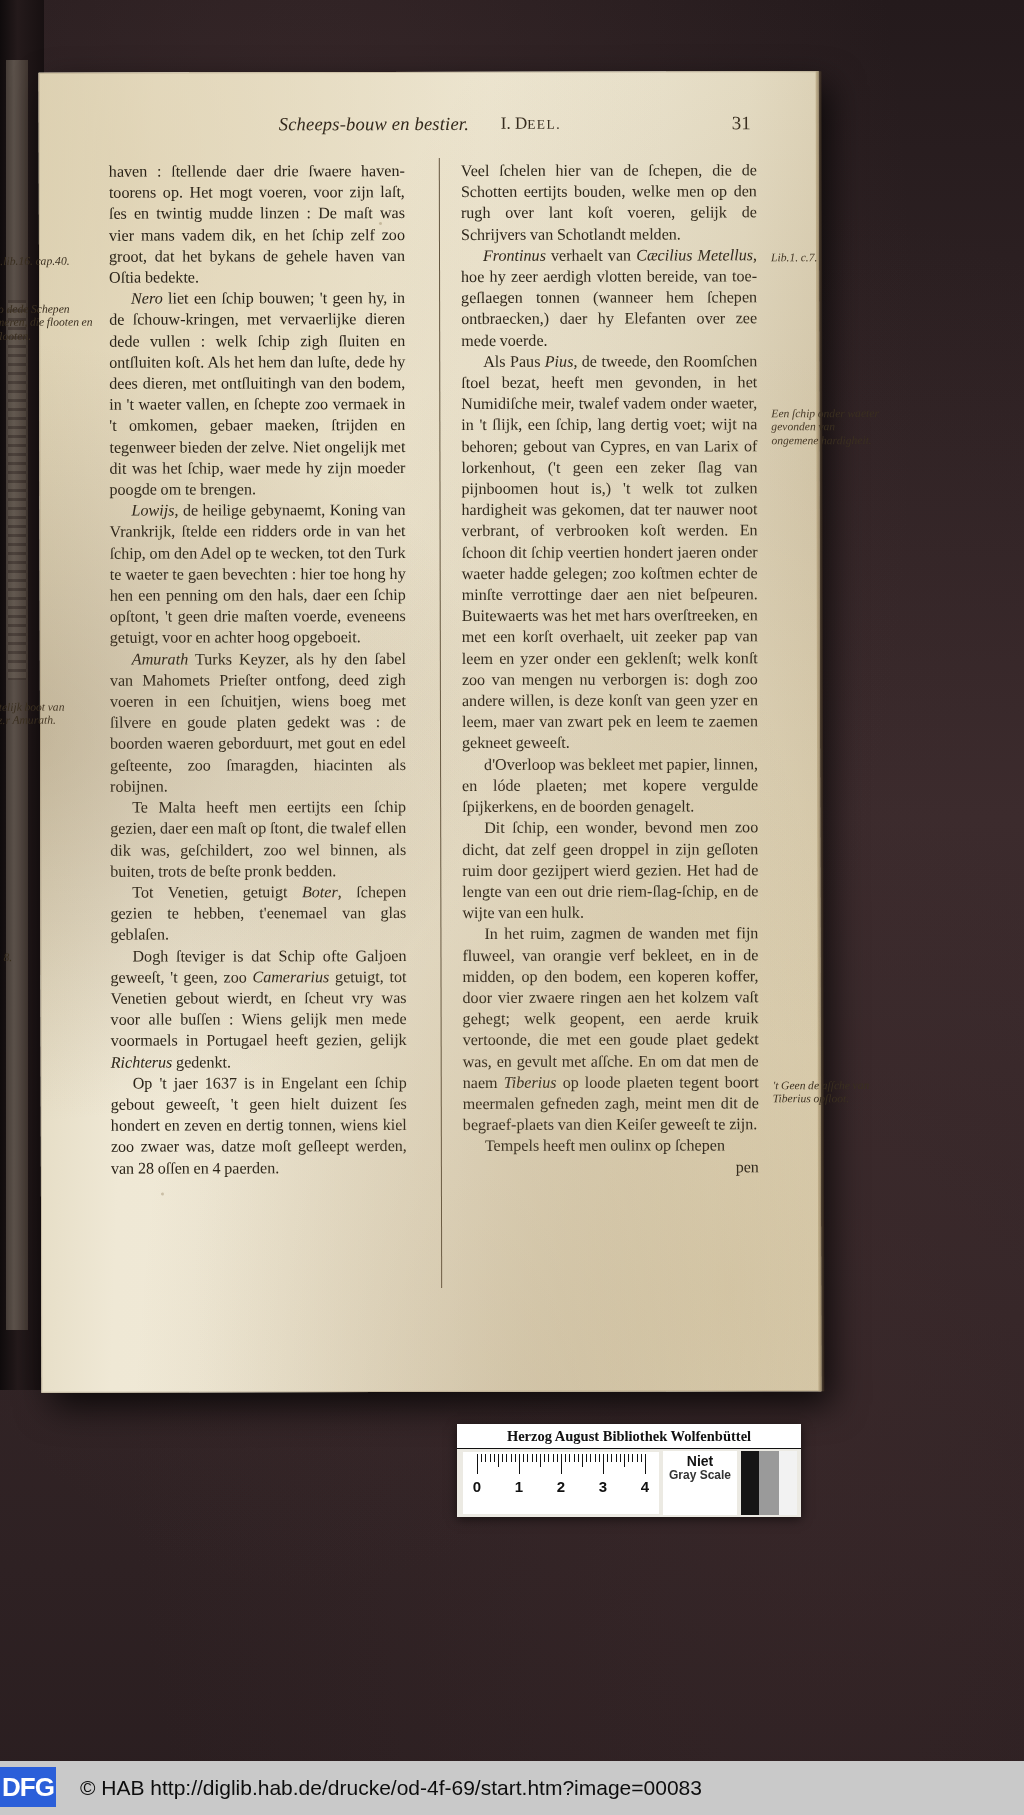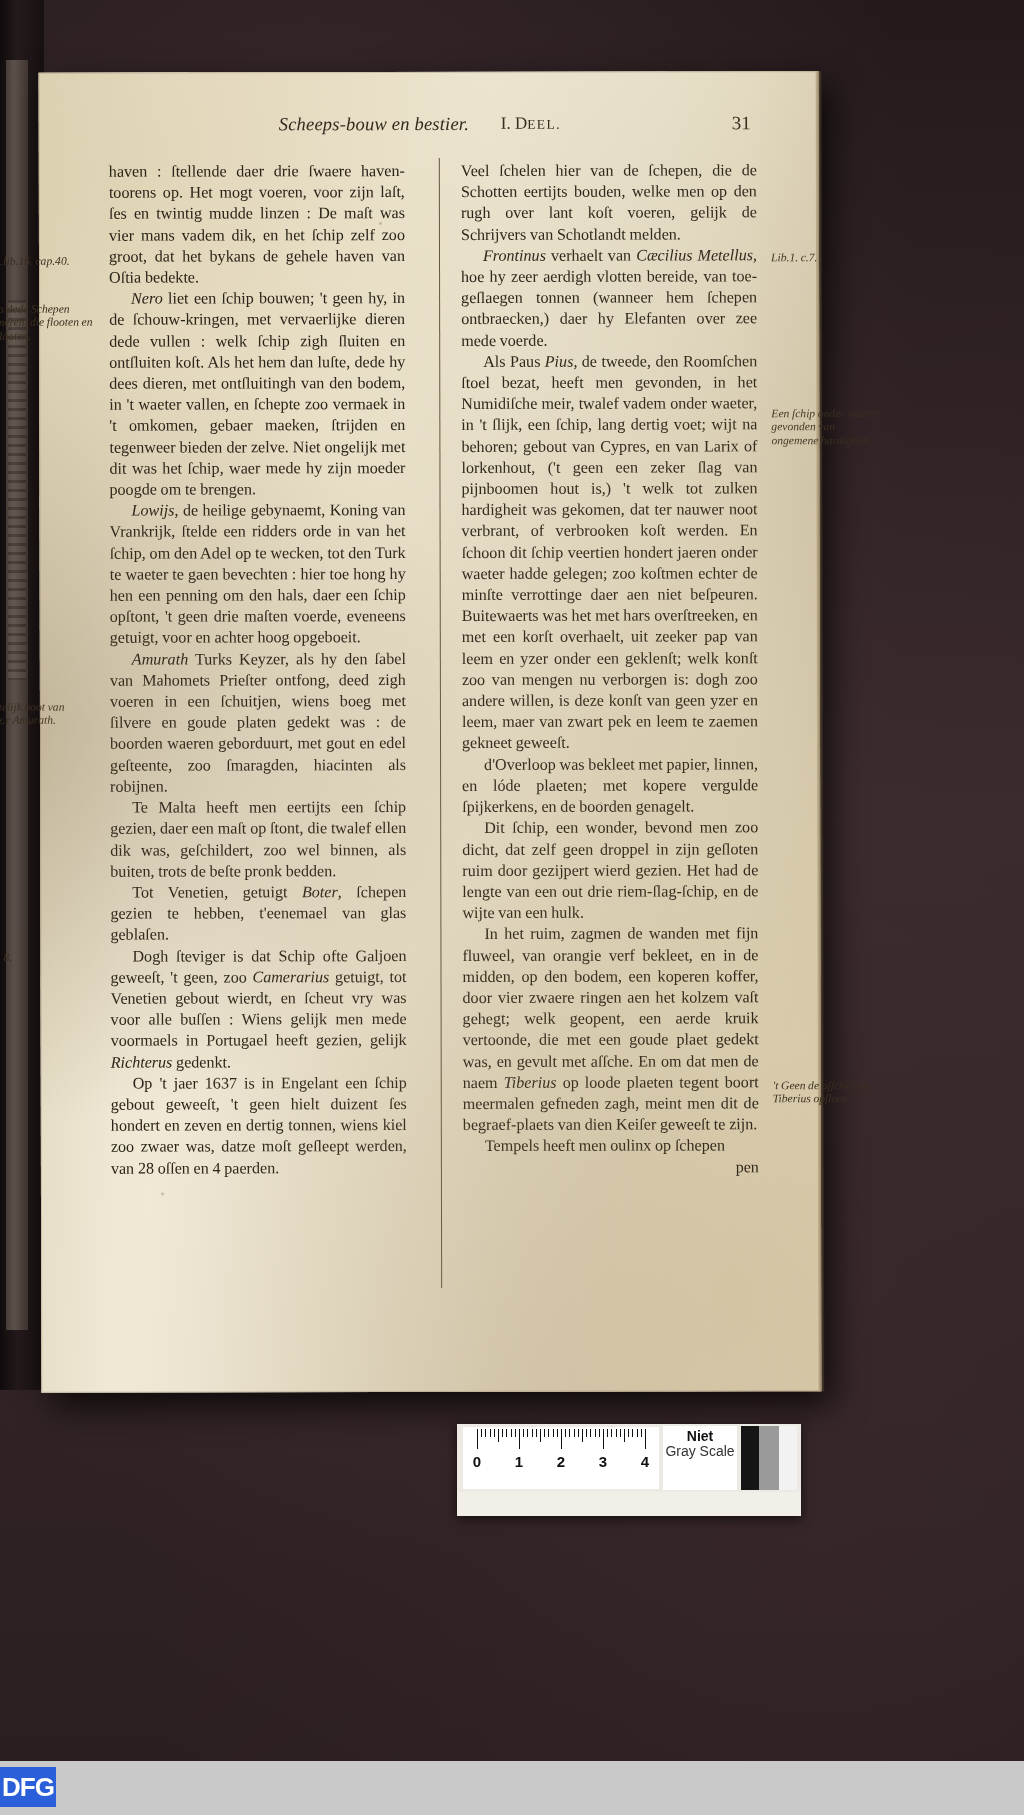--- a/index.html
+++ b/index.html
@@ -83,21 +83,21 @@
   .target-body{position:relative;height:68px;background:#eceae3;}
   .ruler{position:absolute;left:6px;top:3px;width:196px;height:62px;background:#fff;}
   .ticks{position:absolute;left:0;top:2px;width:196px;height:22px;}
   .ticks i{position:absolute;top:0;width:1px;background:#111;}
   .nums{position:absolute;left:0;top:26px;width:196px;height:22px;
         font-family:"Liberation Sans",sans-serif;font-size:15px;font-weight:bold;color:#111;}
   .nums span{position:absolute;transform:translateX(-50%);}
   .kodak{position:absolute;left:206px;top:2px;width:74px;height:64px;background:#fff;
          text-align:center;}
   .kodak-name{font-family:"Liberation Sans",sans-serif;font-weight:bold;font-size:14px;color:#111;margin-top:2px;}
-  .kodak-sub{font-family:"Liberation Sans",sans-serif;font-size:14px;color:#333;margin-top:-1px;}
+  .kodak-sub{font-family:"Liberation Sans",sans-serif;font-size:12px;color:#333;margin-top:-1px;font-weight:bold;}
   .patches{position:absolute;left:284px;top:2px;width:56px;height:64px;display:flex;}
   .patches i{display:block;height:100%;}
 
   
   .footer{position:absolute;left:0;bottom:0;width:1024px;height:54px;background:#c9c9c9;}
   .dfg{position:absolute;left:0;top:6px;width:56px;height:40px;background:#2b5fd9;
        color:#fff;font-family:"Liberation Sans",sans-serif;font-weight:bold;font-size:26px;
        display:flex;align-items:center;justify-content:center;letter-spacing:-1px;}
   .footer-text{position:absolute;left:80px;top:0;height:54px;display:flex;align-items:center;
        font-family:"Liberation Sans",sans-serif;font-size:21px;color:#0d0d0d;}
@@ -162,20 +162,21 @@
           <p>Dit ſchip, een wonder, bevond men zoo dicht, dat zelf geen droppel in zijn geſloten ruim door gezijpert wierd gezien. Het had de lengte van een out drie riem-ſlag-ſchip, en de wijte van een hulk.</p>
           <p>In het ruim, zagmen de wanden met fijn fluweel, van orangie verf bekleet, en in de midden, op den bodem, een koperen koffer, door vier zwaere ringen aen het kolzem vaſt gehegt; welk geopent, een aerde kruik vertoonde, die met een goude plaet gedekt was, en gevult met aſſche. En om dat men de naem <span class="it">Tiberius</span> op loode plaeten tegent boort meermalen gefneden zagh, meint men dit de begraef-plaets van dien Keiſer geweeſt te zijn.</p>
           <p>Tempels heeft men oulinx op ſchepen</p>
           <p style="text-align:right;text-indent:0;">pen</p>
         </div>
       </div>
     </div>
   </div>
 
   <div class="target">
+    <div class="target-hdr">Herzog August Bibliothek Wolfenbüttel</div>
     <div class="target-body">
       <div class="ruler">
         <div class="ticks" id="ticks">
             <i style="left: 14px; height: 20px;"></i>
             <i style="left: 18.2px; height: 8px;"></i>
             <i style="left: 22.4px; height: 8px;"></i>
             <i style="left: 26.6px; height: 8px;"></i>
             <i style="left: 30.8px; height: 8px;"></i>
             <i style="left: 35px; height: 13px;"></i>
             <i style="left: 39.2px; height: 8px;"></i>
@@ -229,14 +230,15 @@
       <div class="patches">
         <i style="width:33%;background:#151515;"></i>
         <i style="width:34%;background:#9a9a9a;"></i>
         <i style="width:33%;background:#f2f2f2;"></i>
       </div>
     </div>
   </div>
 
   <div class="footer">
     <div class="dfg">DFG</div>
+    <div class="footer-text">© HAB http://diglib.hab.de/drucke/od-4f-69/start.htm?image=00083</div>
   </div>
 </div>
 
 </body></html>

